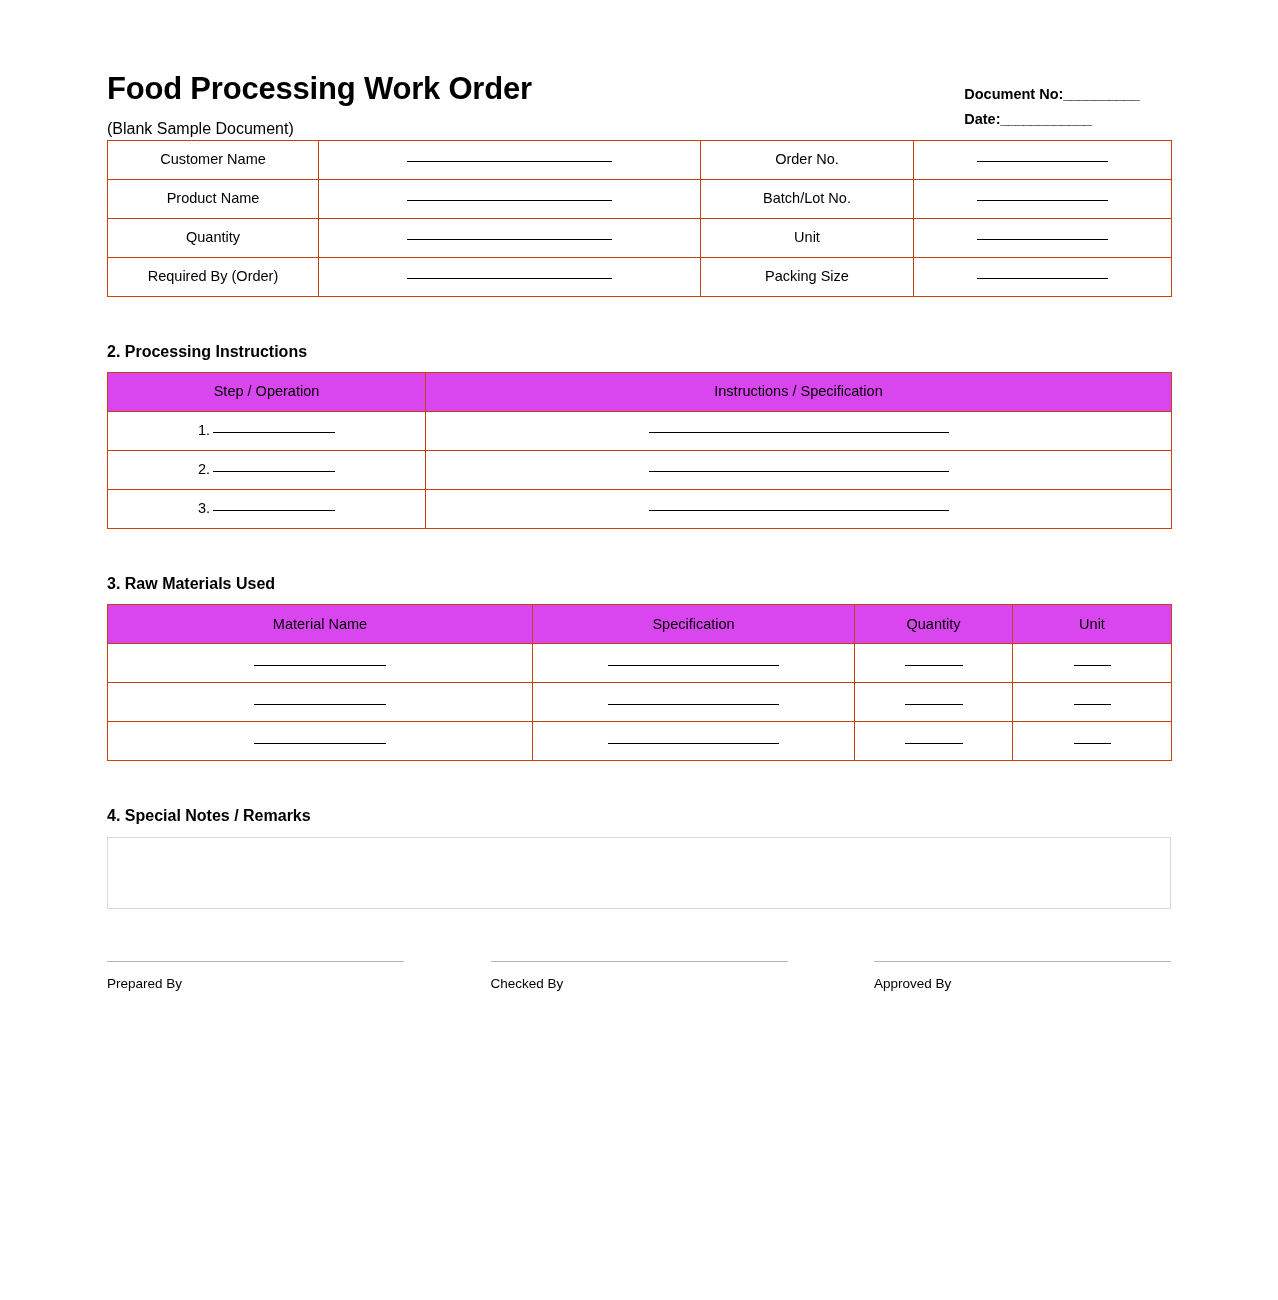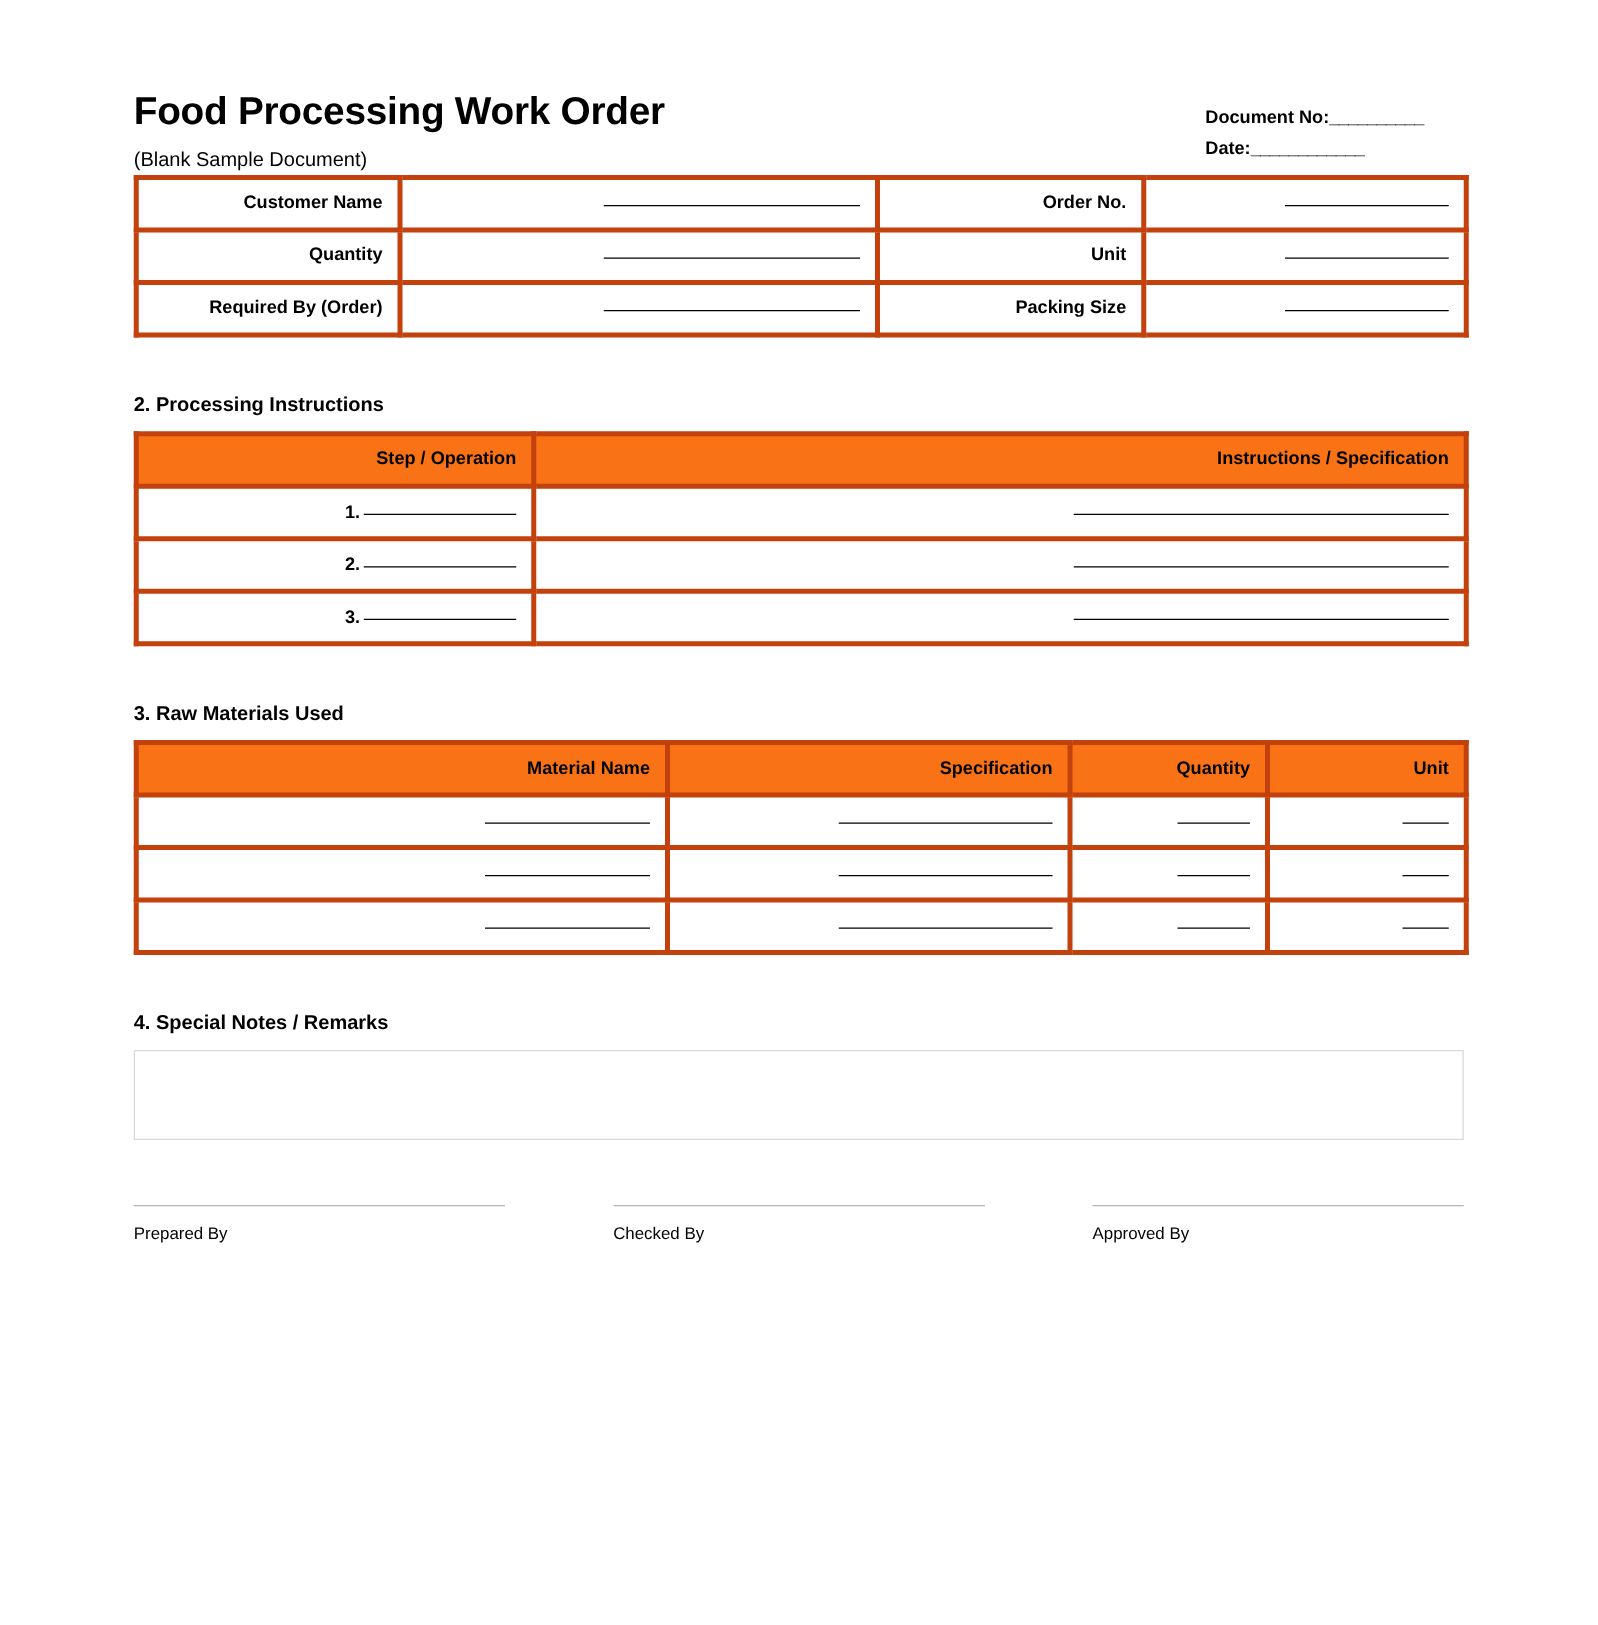--- a/index.html
+++ b/index.html
@@ -68,27 +68,27 @@
   .sec4-wrap { margin-top: 45px; }
 
   
   table.form-table {
     width: 1064px;
     border-collapse: collapse;
     table-layout: fixed;
   }
   table.form-table td,
   table.form-table th {
-    border: 4px solid #c2410c;
+    border: 1px solid #c2410c;
     padding: 0 12px;
     height: 38px;
     vertical-align: middle;
-    text-align: right;
+    text-align: center;
     font-size: 14.5px;
-    font-weight: bold;
+    font-weight: normal;
     line-height: 1.2;
   }
   td.label-cell {
     font-weight: bold;
   }
   th.col-head {
     font-weight: normal;
     height: 38px;
   }
   td.fill-cell {
@@ -127,21 +127,21 @@
   
   .c2-a { width: 318px; }
   .c2-b { width: 746px; }
 
   
   .c3-a { width: 425px; }
   .c3-b { width: 322px; }
   .c3-c { width: 158px; }
   .c3-d { width: 159px; }
 
-  td.body-row, th.col-head { background: #f97316; }
+  td.body-row, th.col-head { background: #d946ef; }
   tr.data-row td { height: 38px; }
 
   
   .notes-box {
     width: 1064px;
     height: 72px;
     border: 1px solid #d9d9d9;
     box-sizing: border-box;
     background: #ffffff;
   }
@@ -190,20 +190,26 @@
         <col class="c1-a">
           <col class="c1-b">
           <col class="c1-c">
           <col class="c1-d">
       </colgroup>
       <tbody>
         <tr class="data-row">
           <td class="label-cell">Customer Name</td>
           <td class="fill-cell"><span class="blank blank-wide"></span></td>
           <td class="label-cell">Order No.</td>
+          <td class="fill-cell"><span class="blank blank-medium"></span></td>
+        </tr>
+        <tr class="data-row">
+          <td class="label-cell">Product Name</td>
+          <td class="fill-cell"><span class="blank blank-wide"></span></td>
+          <td class="label-cell">Batch/Lot No.</td>
           <td class="fill-cell"><span class="blank blank-medium"></span></td>
         </tr>
         <tr class="data-row">
           <td class="label-cell">Quantity</td>
           <td class="fill-cell"><span class="blank blank-wide"></span></td>
           <td class="label-cell">Unit</td>
           <td class="fill-cell"><span class="blank blank-medium"></span></td>
         </tr>
         <tr class="data-row">
           <td class="label-cell">Required By (Order)</td>

